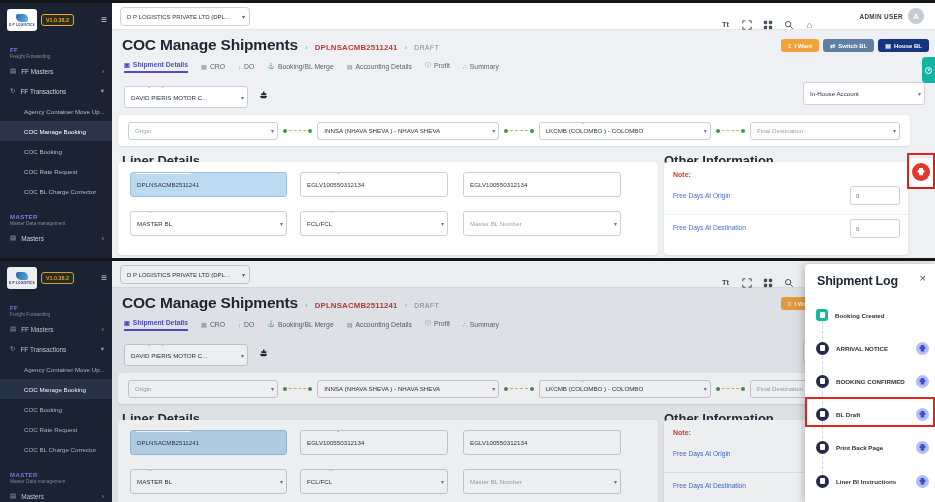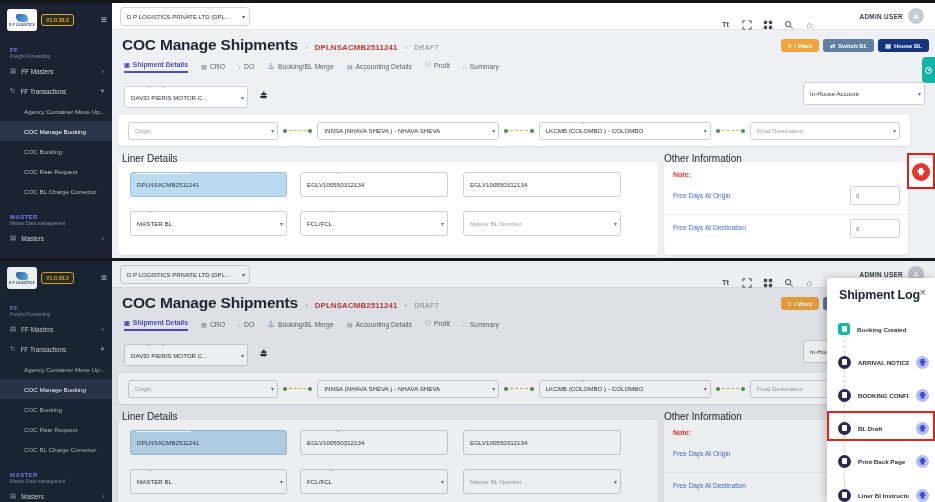--- a/index.html
+++ b/index.html
@@ -69,21 +69,21 @@
   .ship-icon { position:absolute; left:146px; top:59px; color:#222b38; }
   .sales-sel { position:absolute; right:10px; top:52px; width:122px; height:23px; }
 
   .route-card { position:absolute; left:6px; right:25px; top:85px; height:31px; background:#fff; border-radius:4px; box-shadow:0 1px 2px rgba(20,30,50,.10); display:flex; align-items:center; padding:0 10px; gap:6px; }
   .route-card .sel { height:18px; }
   .conn { flex:1; min-width:16px; position:relative; height:0; border-top:1px dashed #d8b54e; }
   .conn::before,.conn::after { content:''; position:absolute; top:-2.5px; width:4px; height:4px; border-radius:50%; background:#48934d; }
   .conn::before { left:-1px; } .conn::after { right:-1px; }
   .w-origin { width:150px; } .w-pol { width:182px; } .w-pod { width:172px; } .w-fd { width:150px; }
 
-  .sec-heading { position:absolute; font-size:10px; font-weight:normal; color:#252b33; }
+  .sec-heading { position:absolute; font-size:13px; font-weight:bold; color:#252b33; }
   .liner-heading { left:10px; top:123px; }
   .other-heading { left:552px; top:123px; }
   .card { position:absolute; background:#fff; border-radius:4px; box-shadow:0 1px 2px rgba(20,30,50,.10); }
   .liner-card { left:6px; top:132px; width:540px; height:93px; }
   .other-card { left:552px; top:132px; width:244px; height:93px; }
   .liner-card .sel { position:absolute; height:25px; }
   .f-ref { left:12px; top:10px; width:157px; background:#bcdaf1; border-color:#9cc1de; }
   .f-ref .flbl { background:transparent; color:#5f7globalThis; }
   .f-ref .flbl { background:#fff; }
   .f-lb  { left:182px; top:10px; width:148px; }
@@ -98,21 +98,21 @@
   .ocard-div { position:absolute; left:0; right:0; top:52px; height:1px; background:#eceef1; }
   .fd2l { top:62px; } .fd2i { top:57px; }
 
   
   .fab-annot { position:absolute; right:0; top:123px; width:28px; height:36px; border:2px solid #e3241c; z-index:4; }
   .fab-tab { position:absolute; right:0; top:3px; width:24px; height:29px; background:#fff; border-radius:4px 0 0 4px; box-shadow:0 1px 3px rgba(0,0,0,.2); }
   .fab-btn { position:absolute; left:3px; top:5px; width:18px; height:18px; border-radius:50%; background:#e8352b; display:flex; align-items:center; justify-content:center; cursor:pointer; }
 
   
   .dim-overlay { position:absolute; inset:0; background:rgba(25,35,55,.08); z-index:5; }
-  .log-panel { position:absolute; right:0; top:20px; bottom:0; width:108px; background:#fff; box-shadow:-2px 0 8px rgba(0,0,0,.22); z-index:10; border-radius:4px 0 0 0;margin-left:8px; }
+  .log-panel { position:absolute; right:0; top:6px; bottom:0; width:130px; background:#fff; box-shadow:-2px 0 8px rgba(0,0,0,.22); z-index:10; border-radius:4px 0 0 0;margin-left:8px; }
   .log-title { position:absolute; left:12px; top:10px; font-size:12.5px; font-weight:bold; color:#1c2636; letter-spacing:-.2px; }
   .log-close { position:absolute; right:9px; top:9px; font-size:11px; color:#4a525e; cursor:pointer; line-height:1; }
   .log-line { position:absolute; left:17px; top:52px; height:163px; border-left:1px dashed #cfd4dd; }
   .log-item { position:absolute; left:11px; right:6px; height:20px; display:flex; align-items:center; gap:7px; }
   .li-1 { top:41px; } .li-2 { top:74px; } .li-3 { top:107px; } .li-4 { top:140px; } .li-5 { top:173px; } .li-6 { top:207px; }
   .log-ic { width:13px; height:13px; border-radius:50%; background:#262b4e; display:flex; align-items:center; justify-content:center; flex:none; }
   .log-ic.teal { background:#14b7a2; border-radius:3px; width:12px; height:12px; }
   .doc-glyph { width:5px; height:6px; background:#fff; border-radius:1px; display:block; }
   .log-label { font-size:6.2px; font-weight:bold; color:#2c333d; white-space:nowrap; overflow:hidden; }
   .log-print { margin-left:auto; width:13px; height:13px; border-radius:50%; background:#b5bdf6; display:flex; align-items:center; justify-content:center; cursor:pointer; flex:none; color:#3c50c9; }

